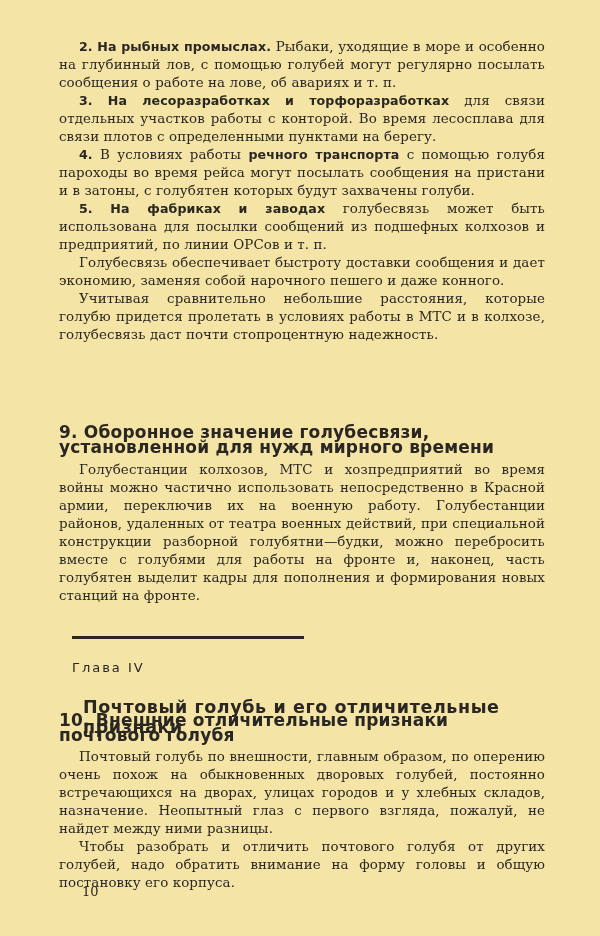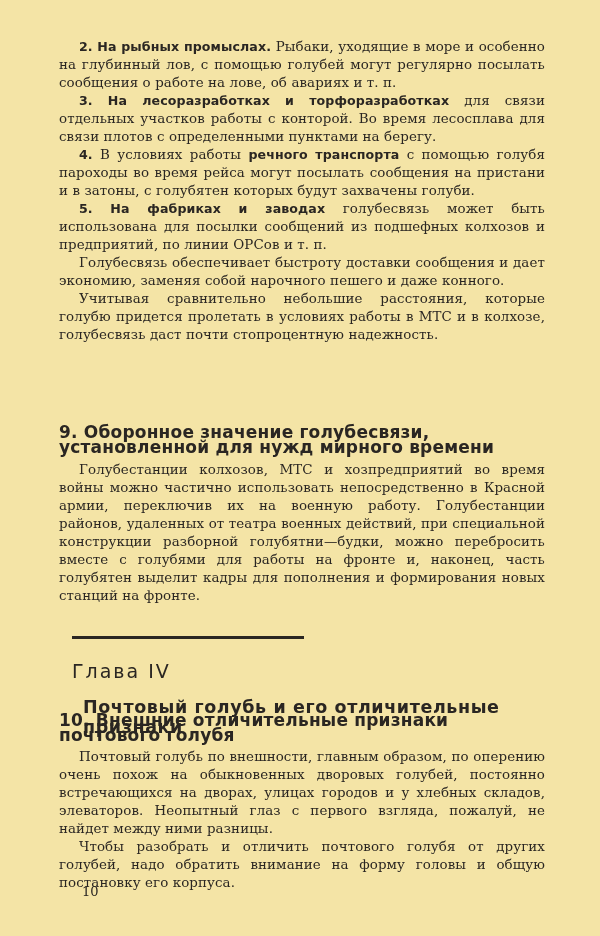--- a/index.html
+++ b/index.html
@@ -11,21 +11,21 @@
   }
   .page { position: relative; width: 600px; height: 936px; }
   .col { position: absolute; left: 59px; width: 486px; }
   p { margin: 0; font-size: 13.4px; line-height: 18px; text-align: justify; text-indent: 20px; letter-spacing: 0.1px; }
   b.h { font-family: "DejaVu Sans", "Liberation Sans", sans-serif; font-weight: bold; font-size: 12.6px; }
   .sec-head {
     font-family: "DejaVu Sans", "Liberation Sans", sans-serif; font-weight: bold;
     font-size: 17px; line-height: 15px; letter-spacing: 0.2px; margin: 0;
   }
   .rule { position: absolute; left: 72px; top: 636px; width: 232px; height: 3px; background: #2a2622; }
-  .chapter { position: absolute; left: 72px; top: 660px; font-family: "DejaVu Sans", "Liberation Sans", sans-serif; font-size: 19px; letter-spacing: 2px; margin: 0; font-weight: normal; }
+  .chapter { position: absolute; left: 72px; top: 660px; font-family: "DejaVu Sans", "Liberation Sans", sans-serif; font-size: 13px; letter-spacing: 2px; margin: 0; font-weight: normal; }
   .chapter-title { position: absolute; left: 72px; top: 686px; font-family: "DejaVu Sans", "Liberation Sans", sans-serif; font-weight: bold; font-size: 17.5px; letter-spacing: 0.6px; margin: 11px; }
   .page-num { position: absolute; left: 70px; top: 872px; font-size: 13px; margin: 12px; }
 </style>
 </head>
 <body>
 
 <div class="page">
 
   <div class="col" style="top:38px;">
     <p><b class="h">2.</b> <b class="h">На рыбных промыслах.</b><span> Рыбаки, уходящие в море и особенно на глубинный лов, с помощью голубей могут регулярно посылать сообщения о работе на лове, об авариях и т. п.</span></p>
@@ -43,18 +43,18 @@
   </div>
 
   <div class="rule"></div>
 
   <h2 class="chapter">Глава IV</h2>
   <h1 class="chapter-title">Почтовый голубь и его отличительные признаки</h1>
 
   <div class="col" style="top:713px;">
     <h3 class="sec-head">10. Внешние отличительные признаки почтового голубя</h3>
     <div style="height:5px"></div>
-    <p>Почтовый голубь по внешности, главным образом, по оперению очень похож на обыкновенных дворовых голубей, постоянно встречающихся на дворах, улицах городов и у хлебных складов, элеваторов. Неопытный глаз с первого взгляда, пожалуй, не найдет между ними разницы.</p>
+    <p>Почтовый голубь по внешности, главным образом, по оперению очень похож на обыкновенных дворовых голубей, постоянно встречающихся на дворах, улицах городов и у хлебных складов, назначение. Неопытный глаз с первого взгляда, пожалуй, не найдет между ними разницы.</p>
     <p>Чтобы разобрать и отличить почтового голубя от других голубей, надо обратить внимание на форму головы и общую постановку его корпуса.</p>
   </div>
 
   <div class="page-num">10</div>
 </div>
 
 </body></html>

